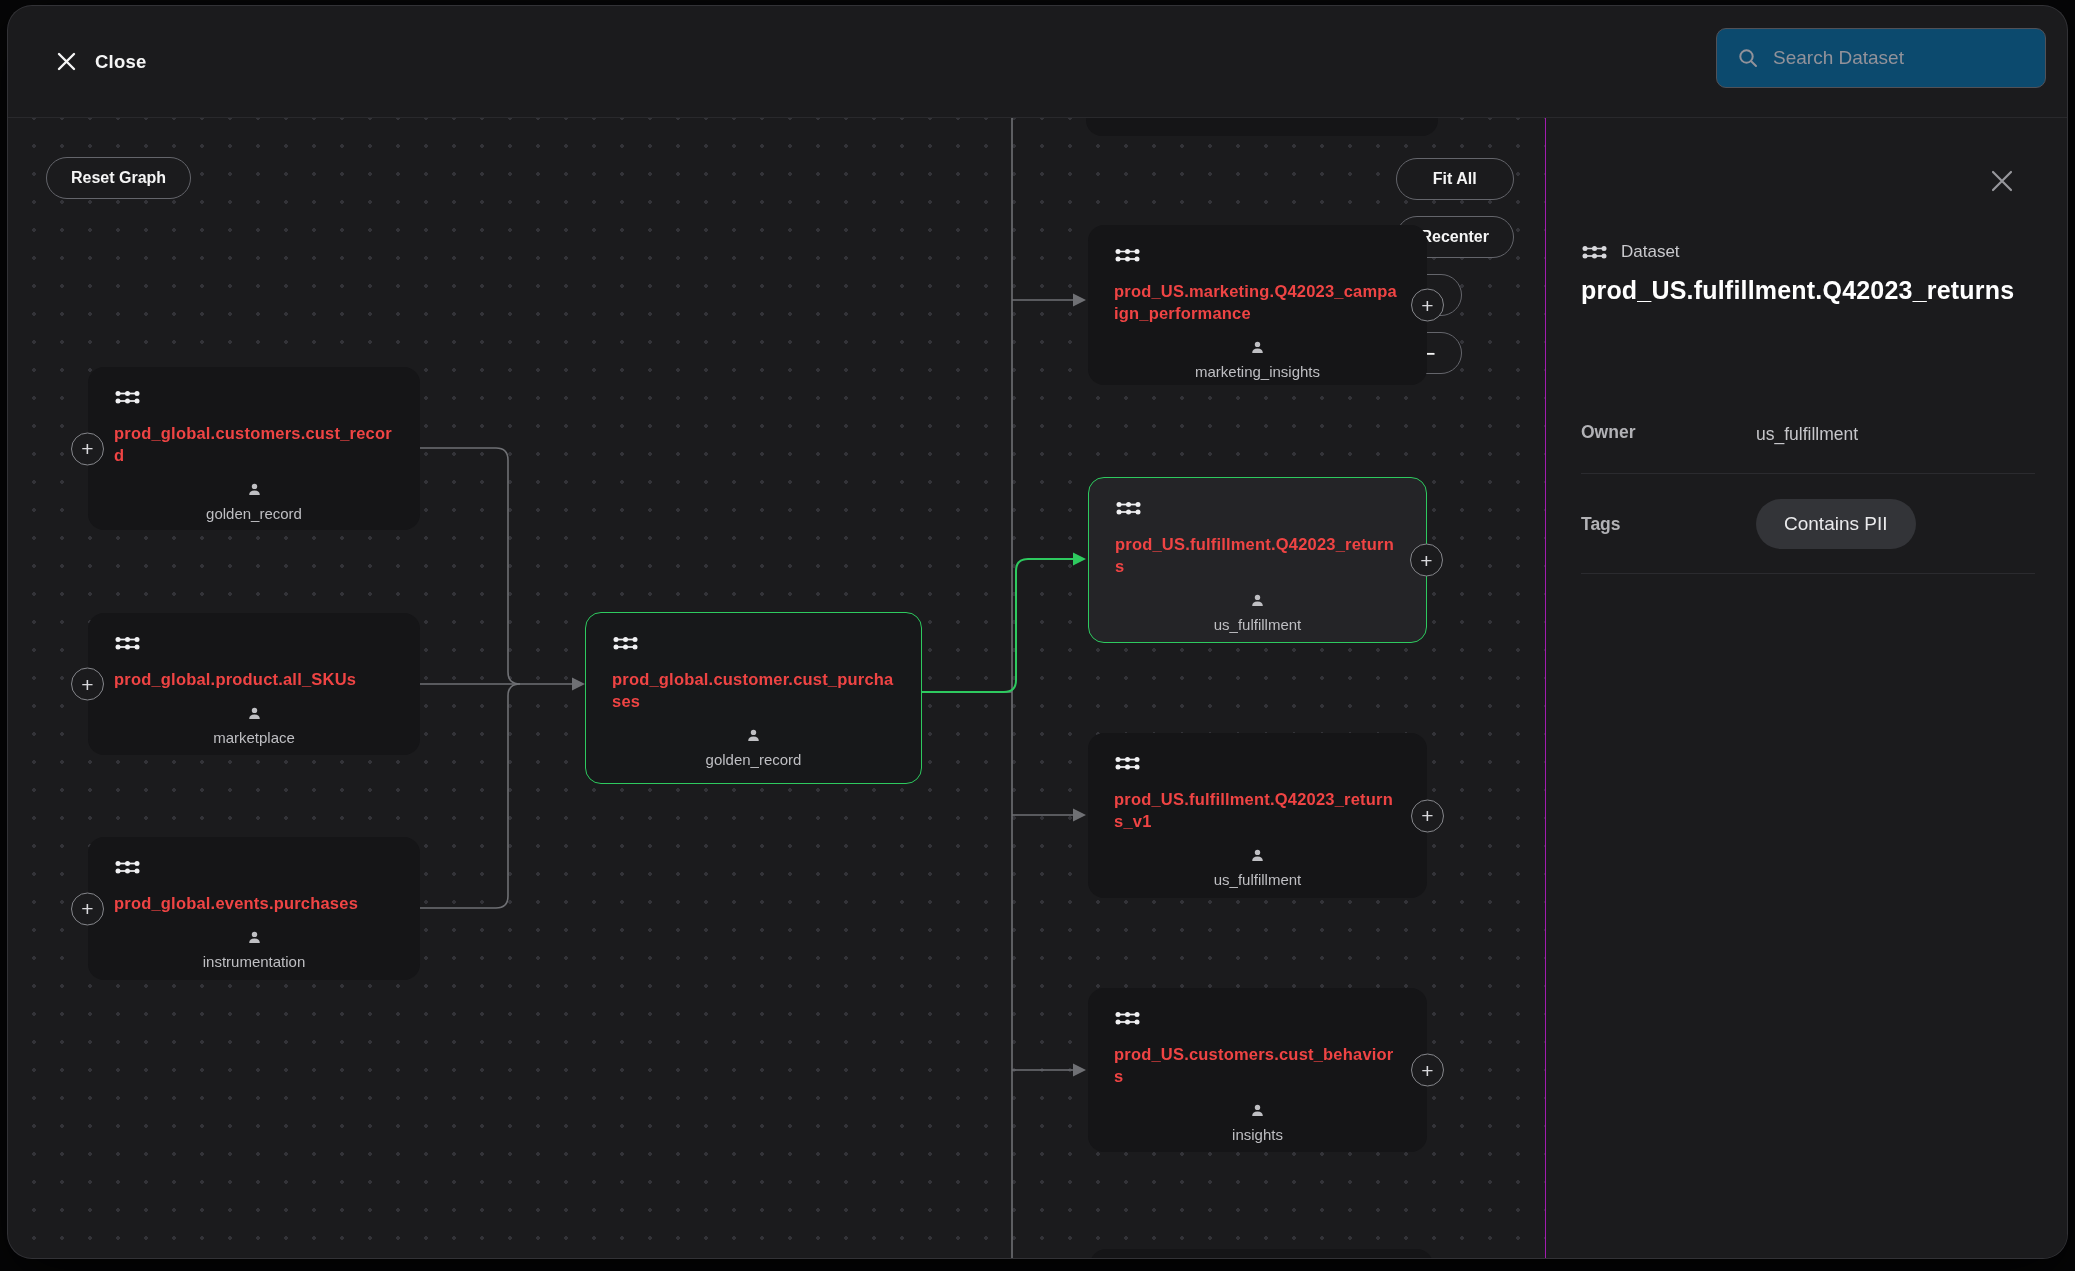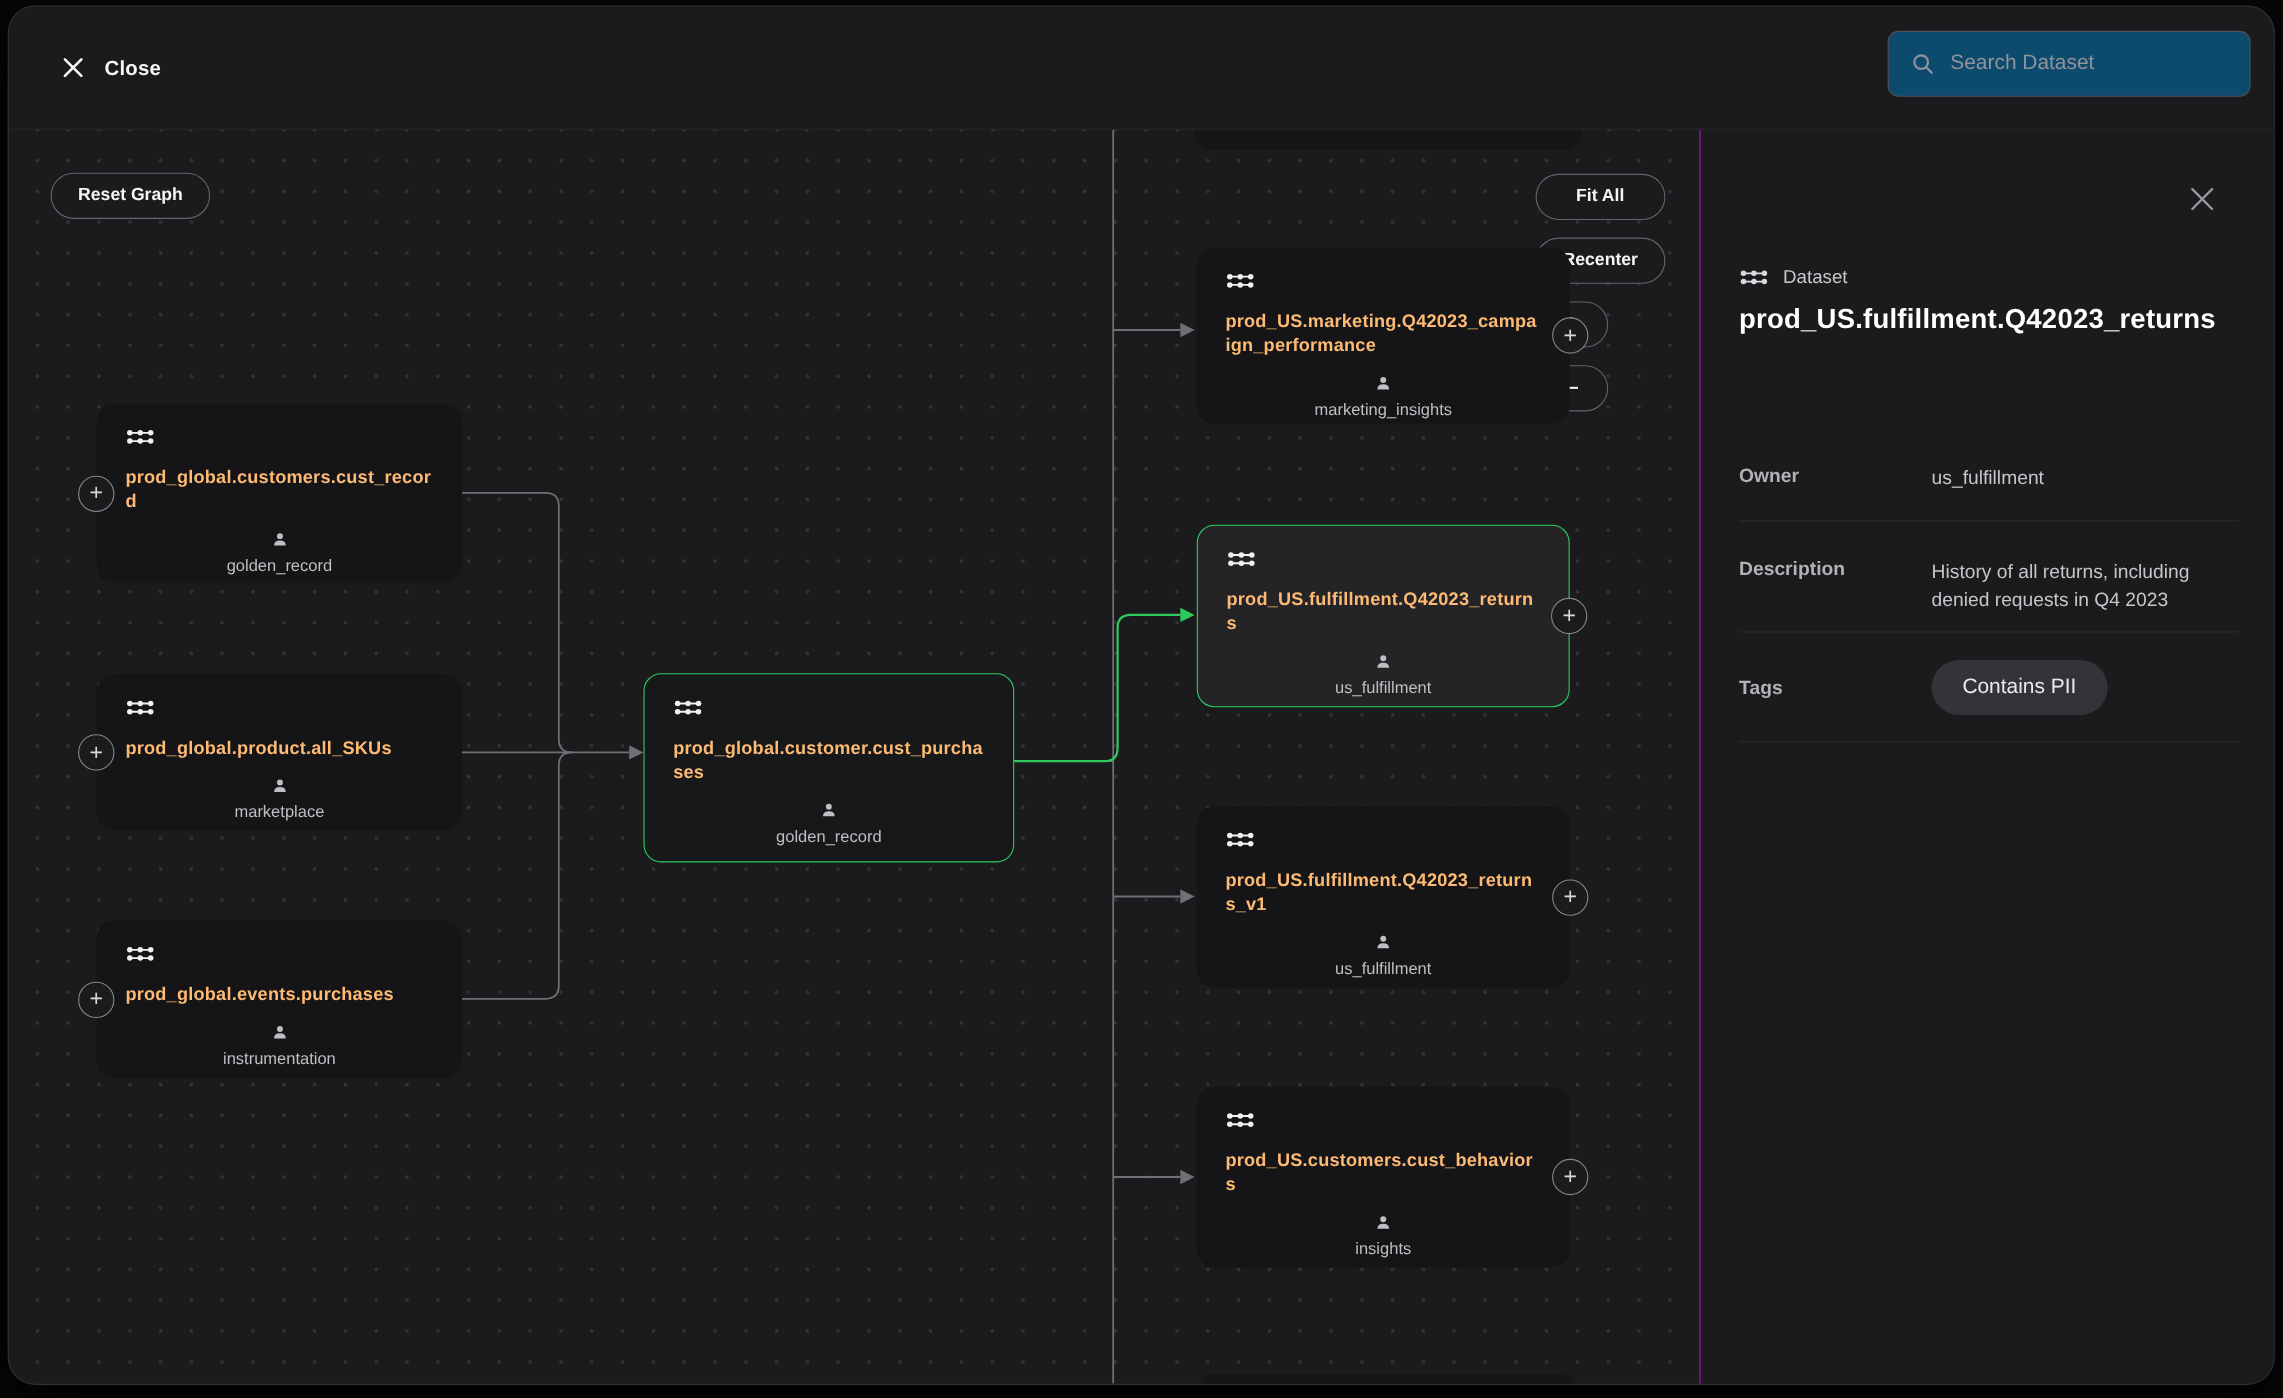--- a/index.html
+++ b/index.html
@@ -31,21 +31,21 @@
   .pill { display:inline-flex; align-items:center; justify-content:center;
     height:42px; padding:0 24px; border:1px solid #64656b; border-radius:22px;
     background:#1b1b1d; color:#f5f5f5; font-weight:700; font-size:16px; cursor:pointer; }
   .reset-graph { position:absolute; left:38px; top:39px; }
   .toolbar { position:absolute; right:31px; top:40px; display:flex; gap:16px;flex-direction:column; }
   .zoom-pill { width:66px; padding:0; font-size:25px; font-weight:400; line-height:0; }
 
   
   .node { position:absolute; background:#151517; border-radius:16px;
     padding:22px 26px; cursor:pointer; }
-  .node .title { color:#fdba74; font-weight:700; font-size:16.5px; line-height:1.32;
+  .node .title { color:#ef4444; font-weight:700; font-size:16.5px; line-height:1.32;
     margin-top:13px; overflow-wrap:anywhere; letter-spacing:.2px; }
   .node .owner { display:flex; align-items:center; gap:9px; color:#bfbfc3;
     font-size:15px; margin-top:16px;flex-direction:column; }
   .node.green-border { border:1.5px solid var(--green); background:#17181a; }
   .node.selected { border:1.5px solid var(--green); background:#242427; }
   .plus-btn { position:absolute; width:33px; height:33px; border-radius:50%;
     border:1.5px solid #85868b; background:#1b1b1d; color:#d8d8dc;
     display:flex; align-items:center; justify-content:center;
     font-size:21px; font-weight:400; line-height:0; cursor:pointer; }
   .plus-left  { left:-17px; top:50%; transform:translateY(-50%); }
@@ -399,24 +399,20 @@
       <span>Dataset</span>
     </div>
 
     <div class="panel-title">prod_US.fulfillment.Q42023_returns</div>
 
     <div class="fields">
       <div class="field-row owner">
         <div class="field-label">Owner</div>
         <div class="field-value">us_fulfillment</div>
       </div>
-      <div class="field-row desc">
-        <div class="field-label">Description</div>
-        <div class="field-value">History of all returns, including denied requests in Q4 2023</div>
-      </div>
       <div class="field-row tags">
         <div class="field-label">Tags</div>
         <div><span class="tag-pill">Contains PII</span></div>
       </div>
     </div>
   </div>
 
 </div>
 
 </body></html>

